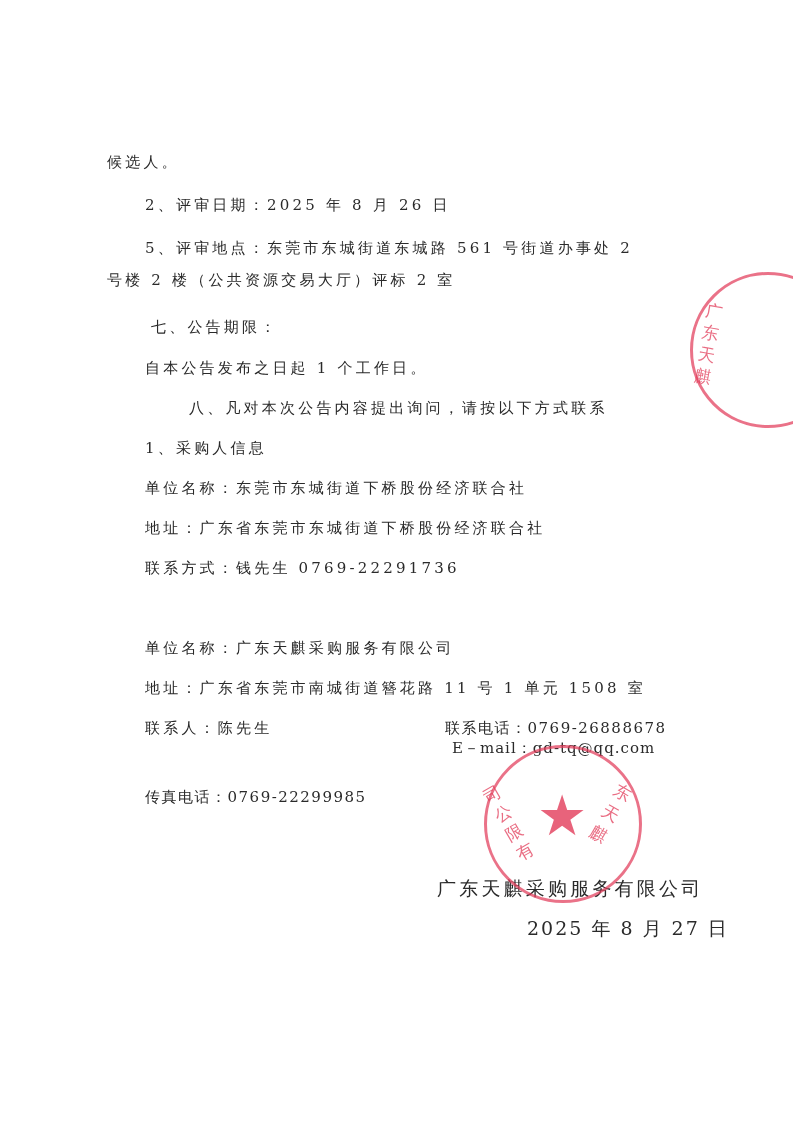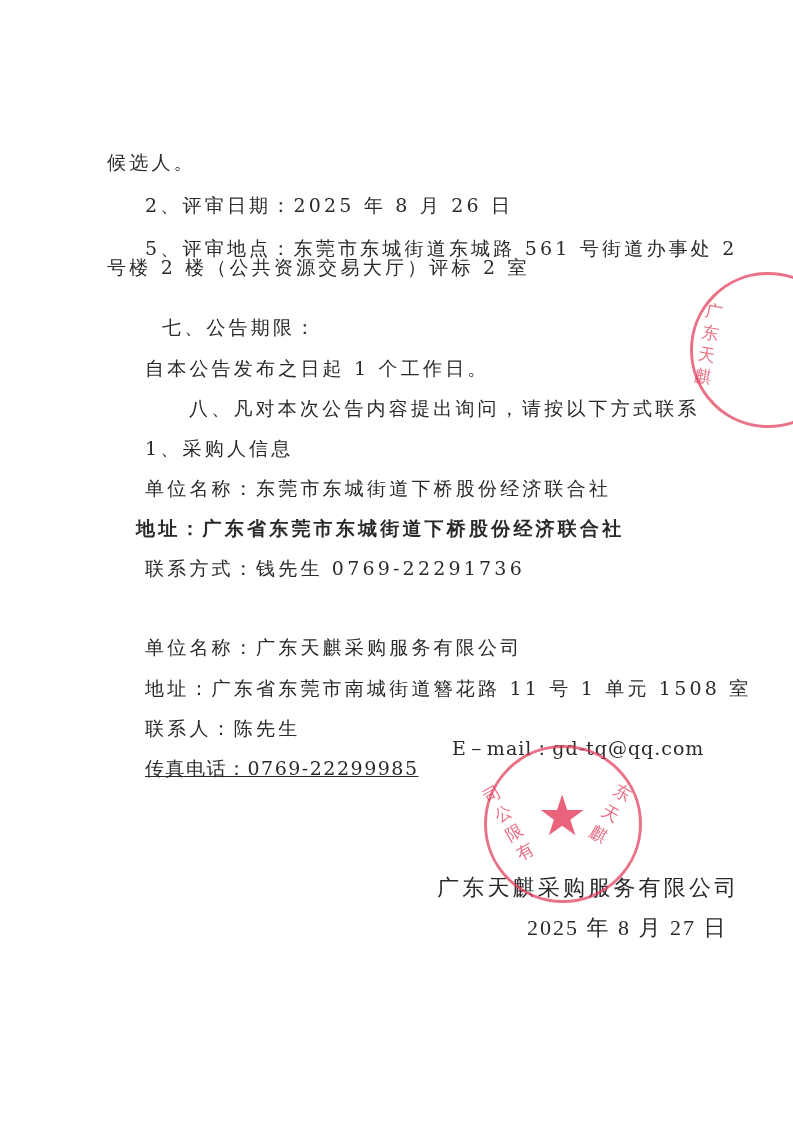--- a/index.html
+++ b/index.html
@@ -5,23 +5,23 @@
   html, body { margin: 0; padding: 0; }
   body {
     width: 793px; height: 1121px; position: relative; overflow: hidden;
     background: #ffffff;
     font-family: "DejaVu Serif", "Liberation Serif", serif;
     color: #2a2a2a;
   }
   .page { position: absolute; inset: 0; }
   .line {
     position: absolute; white-space: nowrap;
-    font-size: 19px; line-height: 24px; letter-spacing: 3.2px;
+    font-size: 15px; line-height: 24px; letter-spacing: 3.2px;
   }
-  .right-block { position: absolute; white-space: nowrap; font-size: 22px; line-height: 24px; letter-spacing: 3.2px; font-family: Liberation Serif, serif; }
+  .right-block { position: absolute; white-space: nowrap; font-size: 19px; line-height: 24px; letter-spacing: 3.2px; }
   .stamp {
     position: absolute; border-radius: 50%;
     border: 3px solid rgba(226, 60, 90, 0.72);
     pointer-events: none;
   }
   .stamp-side { left: 690px; top: 272px; width: 150px; height: 150px; }
   .stamp-main { left: 484px; top: 745px; width: 152px; height: 152px; }
   .stamp-star {
     position: absolute; left: 536px; top: 790px; width: 52px; height: 52px;
     color: rgba(226, 60, 90, 0.8); font-size: 56px; line-height: 52px; text-align: center;
@@ -33,34 +33,35 @@
   }
 </style>
 </head>
 <body>
 
 <div class="page">
 
   <div class="line" style="left:107px; top:150px;">候选人。</div>
   <div class="line" style="left:145px; top:193px;">2、评审日期：2025 年 8 月 26 日</div>
   <div class="line" style="left:145px; top:236px;">5、评审地点：东莞市东城街道东城路 561 号街道办事处 2</div>
-  <div class="line" style="left:107px; top:255px;text-align:center;">号楼 2 楼（公共资源交易大厅）评标 2 室</div>
-  <div class="line" style="left:162px; top:315px;">七、公告期限：</div>
+  <div class="line" style="left:107px; top:268px;text-align:center;">号楼 2 楼（公共资源交易大厅）评标 2 室</div>
+  <div class="line" style="left:151px; top:315px;">七、公告期限：</div>
   <div class="line" style="left:145px; top:356px;">自本公告发布之日起 1 个工作日。</div>
   <div class="line" style="left:145px; top:396px;margin-left:44px;">八、凡对本次公告内容提出询问，请按以下方式联系</div>
   <div class="line" style="left:145px; top:436px;">1、采购人信息</div>
   <div class="line" style="left:145px; top:476px;">单位名称：东莞市东城街道下桥股份经济联合社</div>
-  <div class="line" style="left:136px; top:516px;font-weight:bold;">地址：广东省东莞市东城街道下桥股份经济联合社</div>
+  <div class="line" style="left:145px; top:516px;">地址：广东省东莞市东城街道下桥股份经济联合社</div>
   <div class="line" style="left:145px; top:556px;">联系方式：钱先生 0769-22291736</div>
   <div class="line" style="left:145px; top:636px;font-family:Liberation Serif, serif;">单位名称：广东天麒采购服务有限公司</div>
   <div class="line" style="left:145px; top:676px;">地址：广东省东莞市南城街道簪花路 11 号 1 单元 1508 室</div>
 
   <div class="line" style="left:145px; top:716px;">联系人：陈先生</div>
+  <div class="line" style="left:445px; top:716px; letter-spacing:1.5px;">联系电话：0769-26888678</div>
 
-  <div class="line" style="left:145px; top:756px; letter-spacing:1.5px;text-decoration:underline;">传真电话：0769-22299985</div>
+  <div class="line" style="left:145px; top:785px; letter-spacing:1.5px;">传真电话：0769-22299985</div>
   <div class="line" style="left:452px; top:736px; letter-spacing:1px;">E－mail：gd-tq@qq.com</div>
 
   <div class="right-block" style="left:437px; top:876px;">广东天麒采购服务有限公司</div>
   <div class="right-block" style="left:527px; top:916px; letter-spacing:2px;text-align:right;">2025 年 8 月 27 日</div>
 
   <div class="stamp stamp-side"></div>
   <div class="stamp-text" style="left:700px; top:300px; width:20px; line-height:22px; transform:rotate(10deg);">广东天麒</div>
 
   <div class="stamp stamp-main"></div>
   <div class="stamp-star">★</div>

